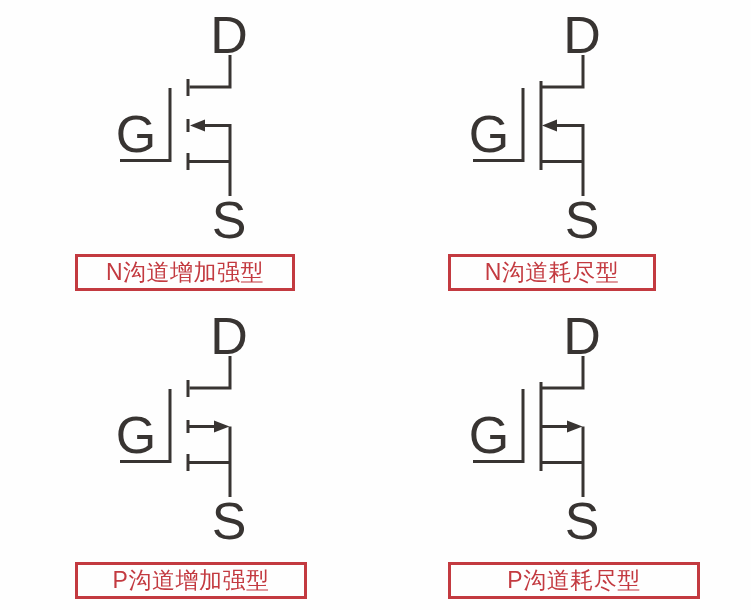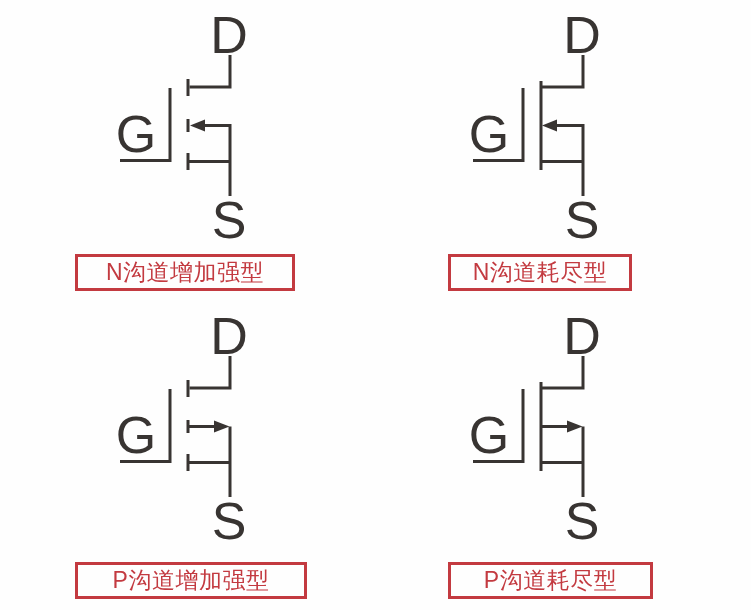--- a/index.html
+++ b/index.html
@@ -67,21 +67,21 @@
     <text class="term" x="129" y="51">D</text>
     <path d="M130 53 V85 H88"></path>
     <path d="M88 79 V168"></path>
     <path d="M20 158.5 H70 V86"></path>
     <text class="term" x="36" y="150">G</text>
     <polygon points="89,123.5 104,117.5 104,129.5"></polygon>
     <path d="M102 123.5 H130 V194"></path>
     <path d="M88 159.5 H130"></path>
     <text class="term" x="129" y="236">S</text>
   </svg>
-  <div class="label-box" style="left:448px; top:254px; width:184px;">
+  <div class="label-box" style="left:448px; top:254px; width:208px;">
     <span>N沟道耗尽型</span>
   </div>
 
   <svg class="sym" style="left:100px; top:303px;" width="170" height="250" viewBox="0 0 170 250">
     <text class="term" x="129" y="51">D</text>
     <path d="M130 53 V85 H89.5"></path>
     <path d="M88 77 V94"></path>
     <path d="M20 158.5 H70 V86"></path>
     <text class="term" x="36" y="150">G</text>
     <path d="M88 117 V130"></path>
@@ -101,17 +101,17 @@
     <path d="M130 53 V85 H88"></path>
     <path d="M88 79 V168"></path>
     <path d="M20 158.5 H70 V86"></path>
     <text class="term" x="36" y="150">G</text>
     <path d="M88 123.5 H114"></path>
     <polygon points="129.5,123.5 114,117.5 114,129.5"></polygon>
     <path d="M130 123.5 V194"></path>
     <path d="M88 159.5 H130"></path>
     <text class="term" x="129" y="236">S</text>
   </svg>
-  <div class="label-box" style="left:448px; top:562px; width:205px;">
+  <div class="label-box" style="left:448px; top:562px; width:252px;">
     <span>P沟道耗尽型</span>
   </div>
 
 </div>
 
 </body></html>

